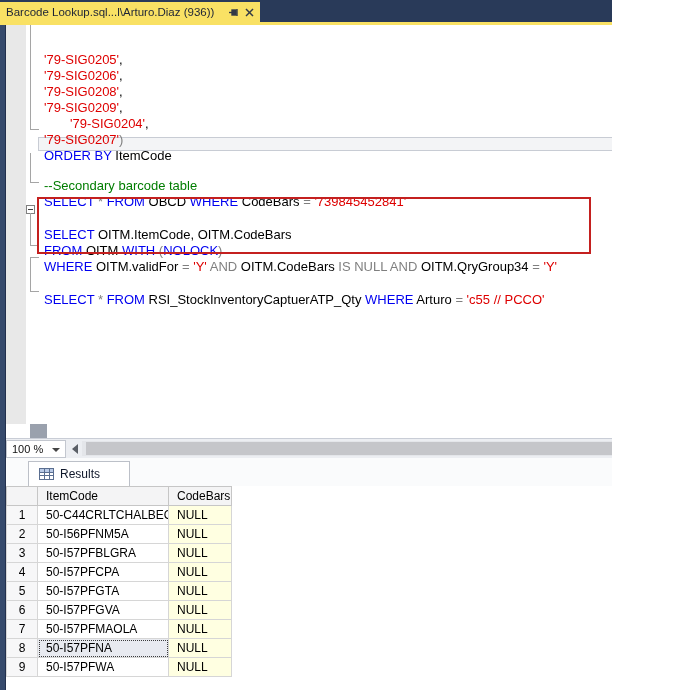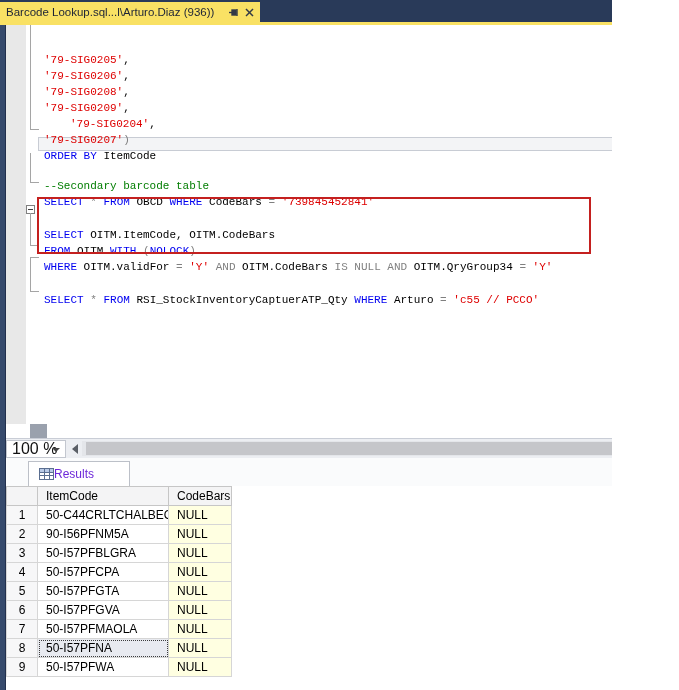--- a/index.html
+++ b/index.html
@@ -16,21 +16,21 @@
   .doc-tab-label{font-size:11.5px;color:#1c2336;white-space:nowrap;overflow:hidden;flex:1;}
   .tab-underline{position:absolute;left:0;top:22px;width:679px;height:3px;background:#f9e164;}
   .tab-ico{display:inline-flex;margin-left:6px;align-items:center;}
   
   .left-edge{position:absolute;left:0;top:25px;width:6px;height:665px;background:#364a6c;border-right:1px solid #22304d;box-sizing:border-box;}
   
   .editor{position:absolute;left:6px;top:25px;width:673px;height:413px;background:#ffffff;}
   .sel-margin{position:absolute;left:0;top:0;width:20px;height:399px;background:#e8e8e8;}
   .code-line{
     position:absolute;left:38px;height:16px;line-height:16px;white-space:pre;
-    font-family:Liberation Mono, monospace;font-size:11px;color:#000;
+    font-family:Liberation Sans, sans-serif;font-size:13px;color:#000;
   }
   .code-line .k{color:#0000f0;}
   .code-line .s{color:#de0000;}
   .code-line .c{color:#007d00;}
   .code-line .o{color:#7f7f7f;}
   .code-line .p{color:#000000;}
   
   .ol{position:absolute;border-color:#a5a5a5;}
   .ol-b1{left:24px;top:0;width:8px;height:104px;border-left:1px solid #a5a5a5;border-bottom:1px solid #a5a5a5;}
   .ol-b2{left:24px;top:128px;width:8px;height:29px;border-left:1px solid #a5a5a5;border-bottom:1px solid #a5a5a5;}
@@ -47,31 +47,31 @@
   }
   .red-box{
     position:absolute;left:31px;top:172px;width:554px;height:57px;
     border:2px solid #c4201f;box-sizing:border-box;pointer-events:none;
   }
   .splitter-grip{position:absolute;left:24px;top:399px;width:17px;height:14px;background:#9aa1ad;}
   
   .hscroll-row{position:absolute;left:6px;top:438px;width:673px;height:20px;background:#eceef2;border-top:1px solid #c9cdd6;box-sizing:border-box;}
   .zoom-select{
     position:absolute;left:0;top:1px;width:60px;height:18px;background:#ffffff;border:1px solid #c3c7cf;
-    box-sizing:border-box;display:flex;align-items:center;font-size:16px;color:#111;padding-left:5px;cursor:pointer;
+    box-sizing:border-box;display:flex;align-items:center;font-size:11px;color:#111;padding-left:5px;cursor:pointer;
   }
   .zoom-caret{position:absolute;right:5px;top:7px;width:0;height:0;border-left:4px solid transparent;border-right:4px solid transparent;border-top:4px solid #444;}
   .scroll-left-arrow{position:absolute;left:66px;top:5px;width:0;height:0;border-top:5px solid transparent;border-bottom:5px solid transparent;border-right:6px solid #5a5f66;cursor:pointer;}
   .hscrollbar{position:absolute;left:76px;top:2px;width:597px;height:15px;background:#e4e6ea;cursor:pointer;}
   .hscroll-thumb{position:absolute;left:4px;top:1px;width:590px;height:13px;background:#c5c6ca;}
   
   .rtab-row{position:absolute;left:6px;top:458px;width:673px;height:28px;background:#fafbfc;}
   .rtab{
-    position:absolute;top:3px;height:25px;display:flex;align-items:center;gap:0;
-    font-size:12px;color:#6d28d9;padding:0 10px;cursor:pointer;box-sizing:border-box;
+    position:absolute;top:3px;height:25px;display:flex;align-items:center;gap:6px;
+    font-size:12px;color:#0f172a;padding:0 10px;cursor:pointer;box-sizing:border-box;
   }
   .rtab.active{left:22px;width:102px;background:#ffffff;border:1px solid #bcc0c8;border-bottom:none;}
   .rtab.inactive{left:124px;width:120px;}
   
   .grid{position:absolute;left:6px;top:486px;width:673px;height:204px;background:#ffffff;font-size:12px;}
   .g-row{display:flex;}
   .g-cell{box-sizing:border-box;border-right:1px solid #d6d6d6;border-bottom:1px solid #d6d6d6;overflow:hidden;white-space:nowrap;}
   .g-head .g-cell{background:#f4f4f5;border-top:1px solid #c6c6c6;border-right:1px solid #c6c6c6;border-bottom:1px solid #c6c6c6;height:20px;line-height:19px;}
   .g-body .g-cell{height:19px;line-height:18px;}
   .c-num{width:32px;text-align:center;background:#f7f7f8;border-left:1px solid #d6d6d6;}
@@ -173,21 +173,21 @@
       <div class="g-cell c-bars">CodeBars</div>
     </div>
     <div class="g-body" id="grid-body">
         <div class="g-row">
           <div class="g-cell c-num">1</div>
           <div class="g-cell c-item">50-C44CRLTCHALBEO</div>
           <div class="g-cell c-bars">NULL</div>
         </div>
         <div class="g-row">
           <div class="g-cell c-num">2</div>
-          <div class="g-cell c-item">90-I56PFNM5A</div>
+          <div class="g-cell c-item">50-I56PFNM5A</div>
           <div class="g-cell c-bars">NULL</div>
         </div>
         <div class="g-row">
           <div class="g-cell c-num">3</div>
           <div class="g-cell c-item">50-I57PFBLGRA</div>
           <div class="g-cell c-bars">NULL</div>
         </div>
         <div class="g-row">
           <div class="g-cell c-num">4</div>
           <div class="g-cell c-item">50-I57PFCPA</div>

